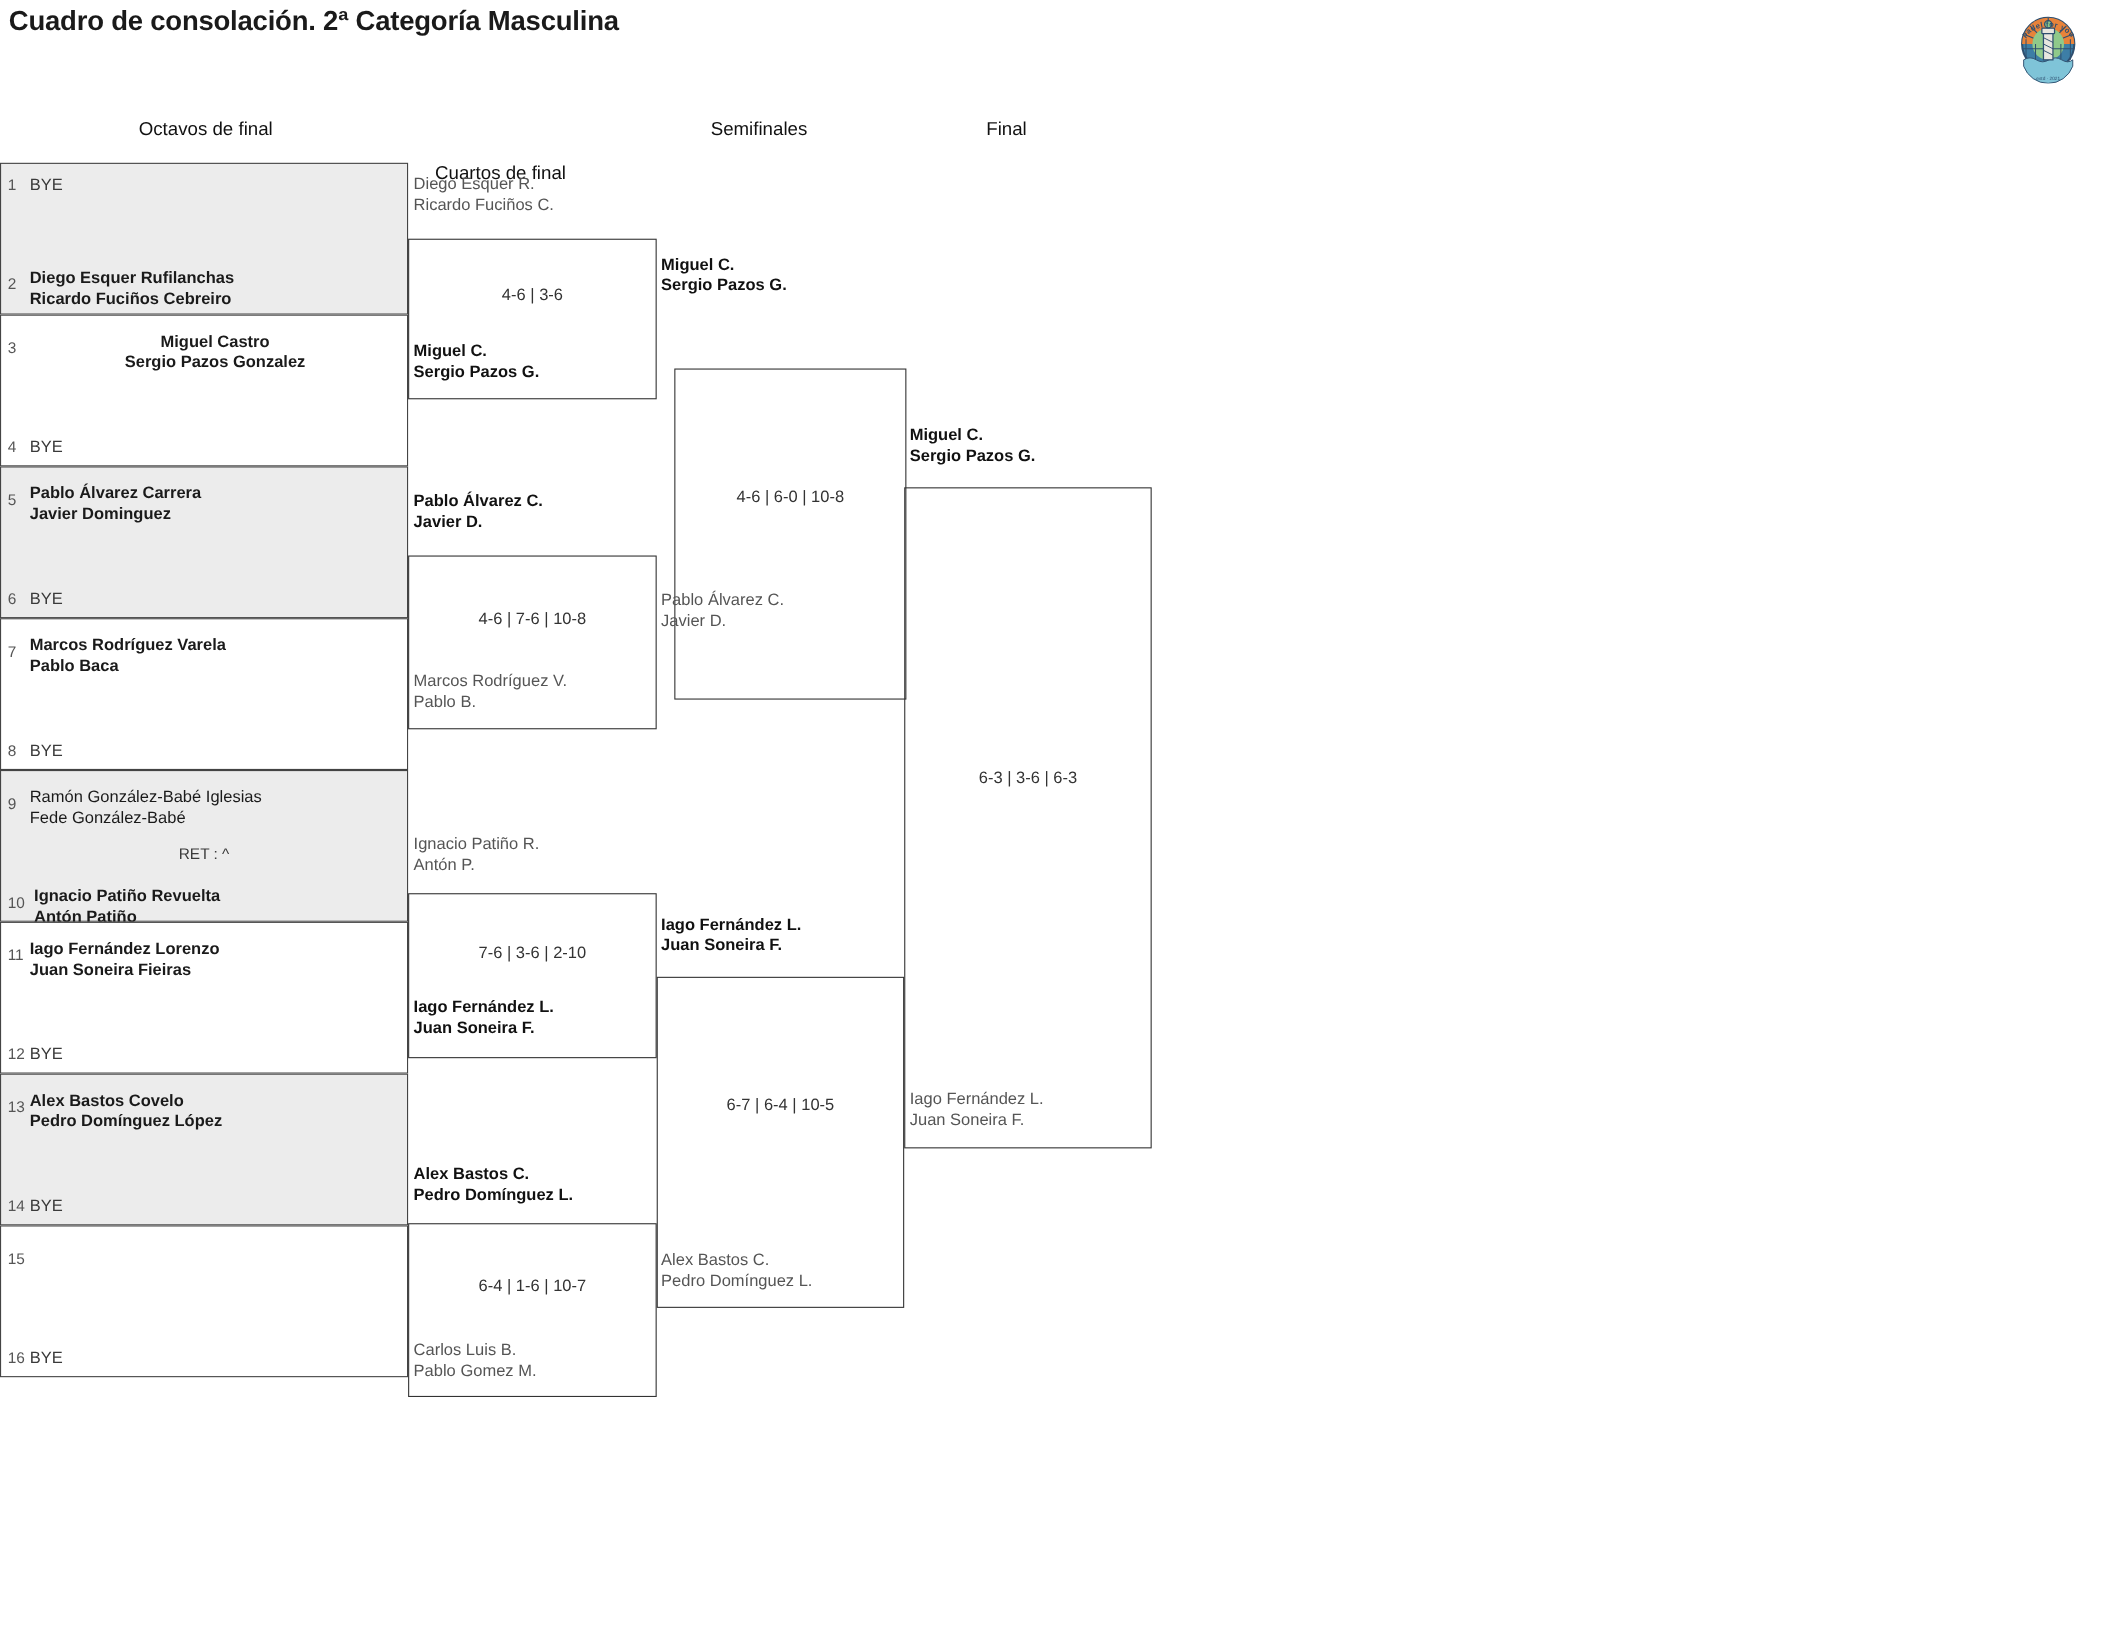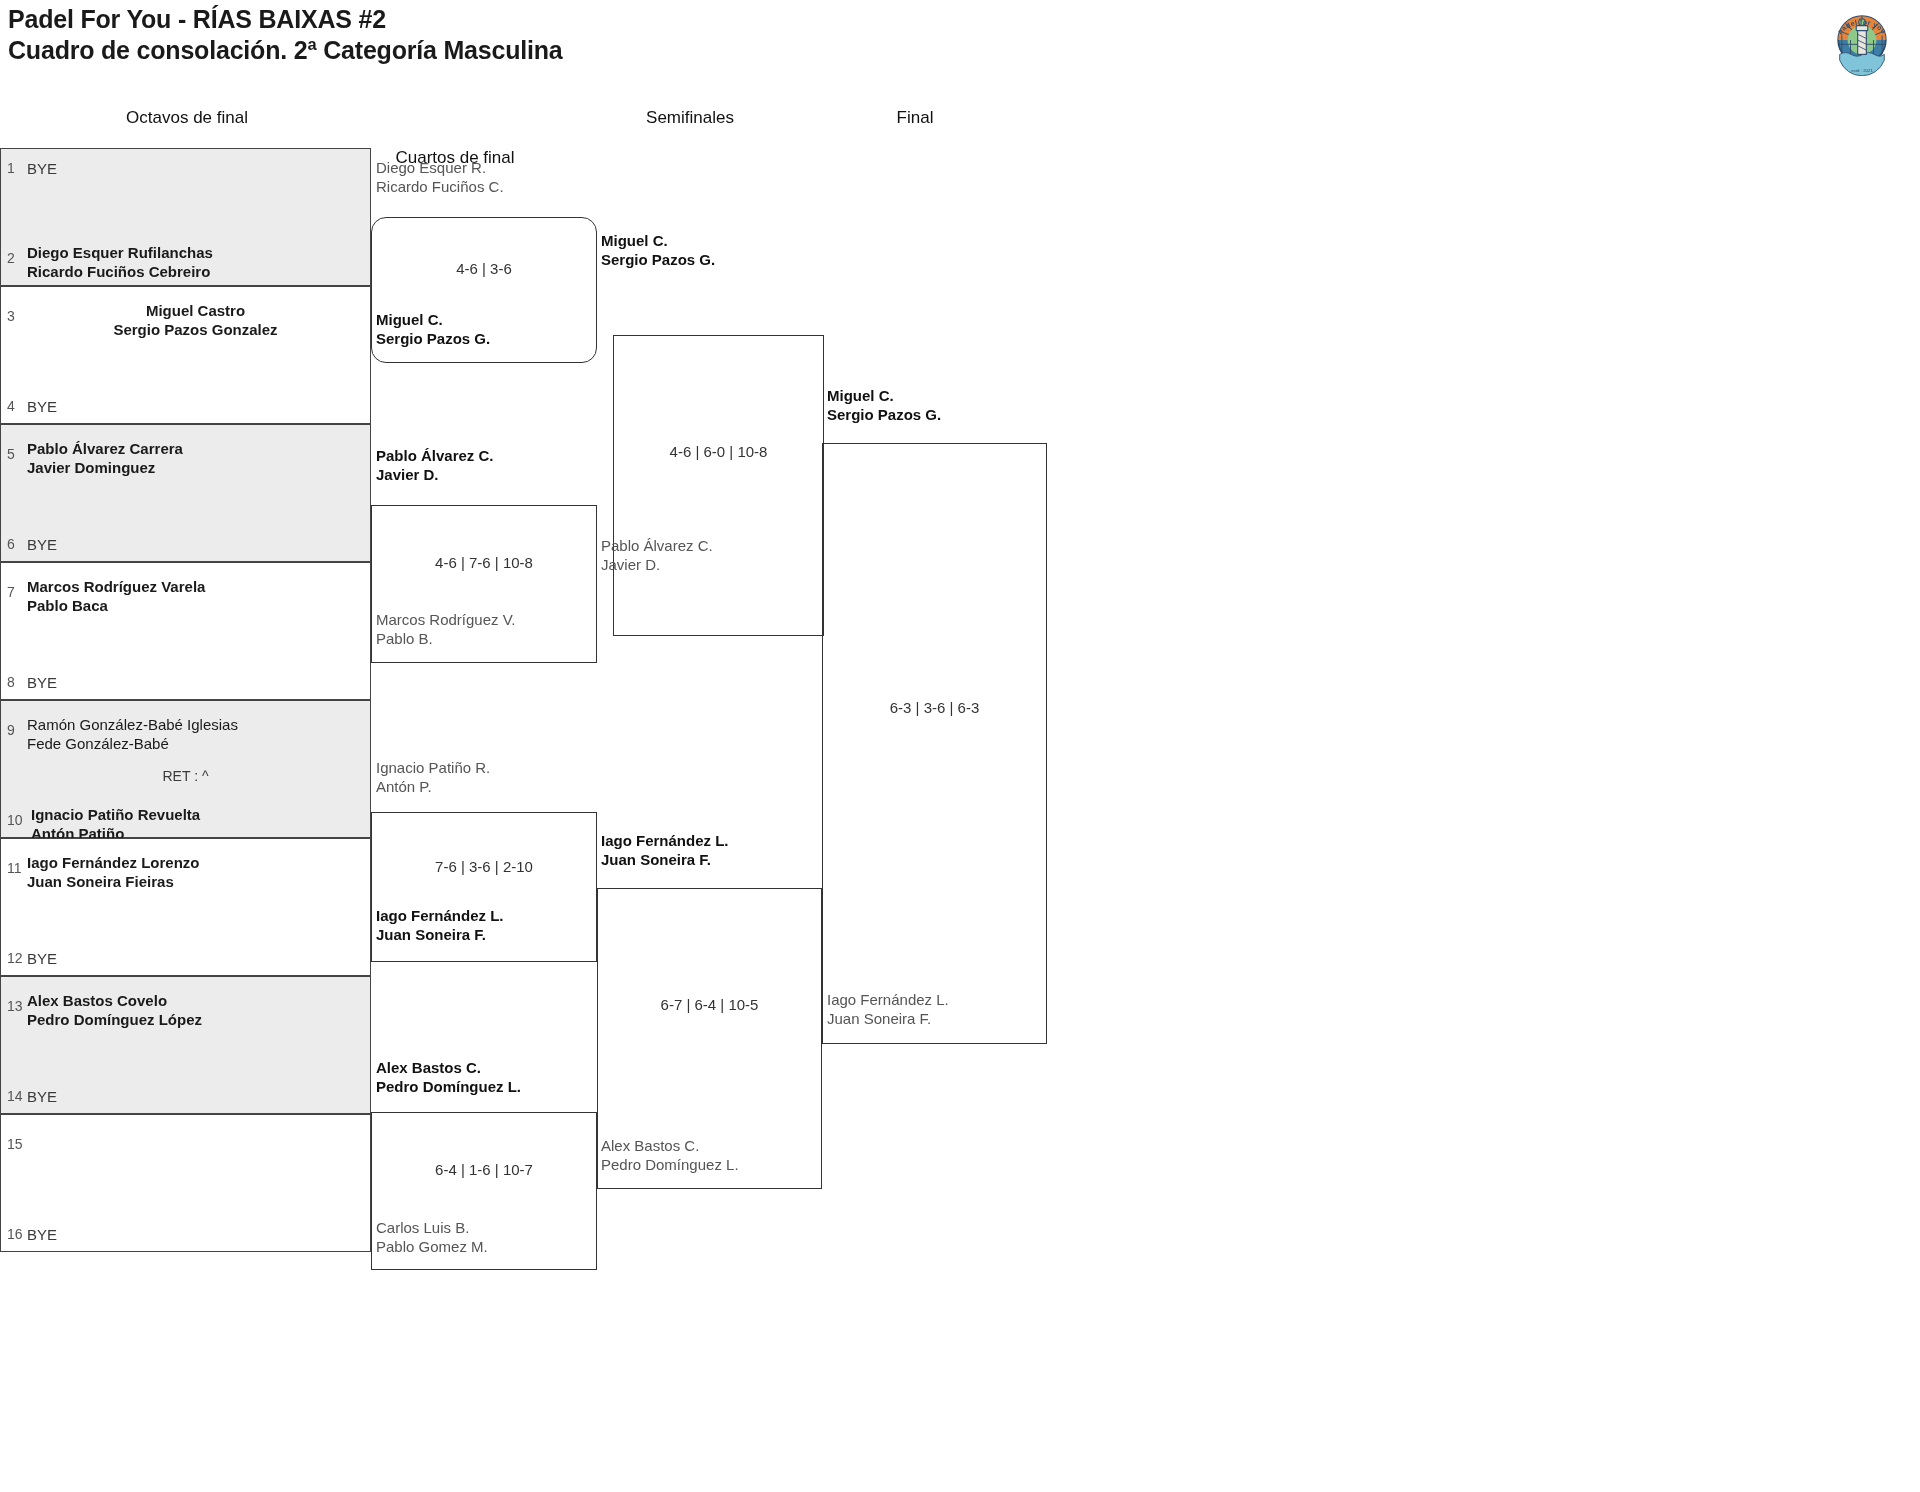--- a/index.html
+++ b/index.html
@@ -120,21 +120,20 @@
   }
   .player-label.winner {
     font-weight: bold;
     color: #111111;
   }
 </style>
 </head>
 <body>
 
 <div id="title-block">
-  <div class="line">Padel For You - RÍAS BAIXAS #2</div>
   <div class="line">Cuadro de consolación. 2ª Categoría Masculina</div>
 </div>
 
 <div id="logo">
   <svg viewBox="0 0 100 100" width="72" height="72" aria-hidden="true">
     <defs>
       <path id="arcpath" d="M 14,54 A 38,38 0 0 1 86,54" fill="none"></path>
     </defs>
 
     <circle cx="50" cy="50" r="33" fill="#3d7ea6" stroke="#2f4f6f" stroke-width="2.6"></circle>
@@ -258,21 +257,21 @@
   <div class="seed-cell" style="left:0px; top:1114px; width:371px; height:138px;">
     <div class="seed-num" style="top:21px;">15</div>
     <div class="seed-num" style="top:111px;">16</div>
     <div class="seed-names bye" style="top:110px;">BYE</div>
   </div>
 
   <div class="player-label" style="left:376px; top:158px;">
     <div>Diego Esquer R.</div>
     <div>Ricardo Fuciños C.</div>
   </div>
-  <div class="match-box" style="left:371px; top:217px; width:226px; height:146px;border-radius:15px;">
+  <div class="match-box" style="left:371px; top:217px; width:226px; height:146px;">
     <div class="match-score" style="top:42px;">4-6 | 3-6</div>
   </div>
   <div class="player-label winner" style="left:376px; top:310px;">
     <div>Miguel C.</div>
     <div>Sergio Pazos G.</div>
   </div>
 
   <div class="player-label winner" style="left:376px; top:446px;">
     <div>Pablo Álvarez C.</div>
     <div>Javier D.</div>

